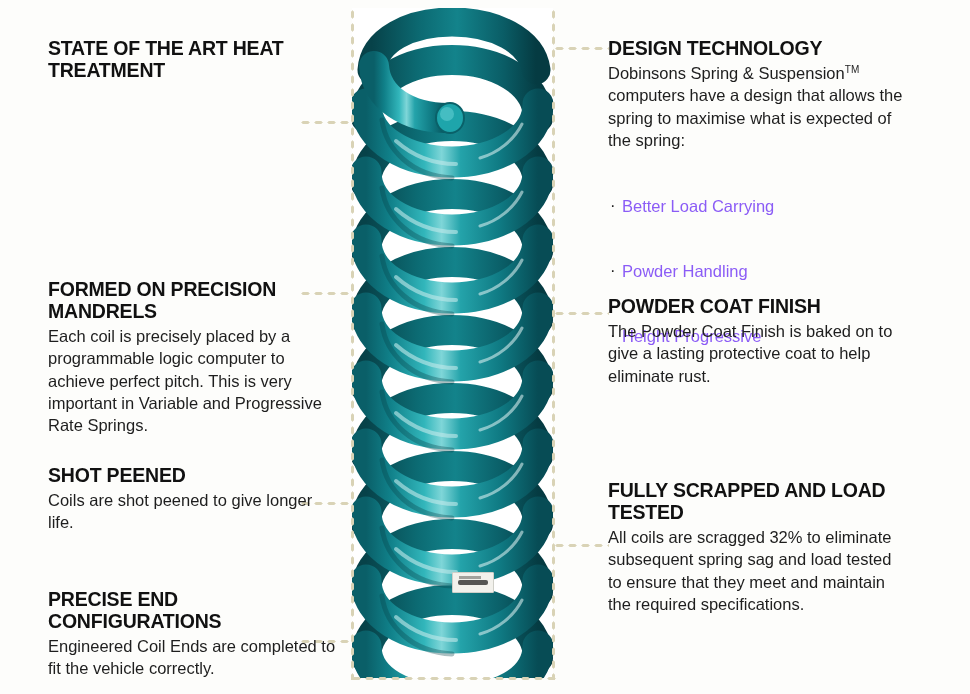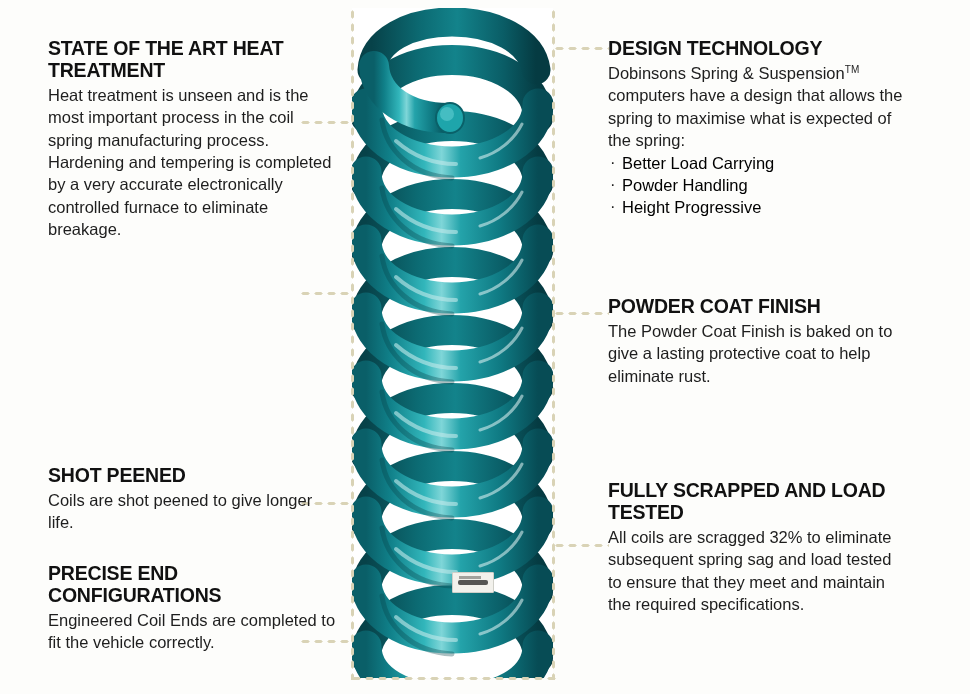--- a/index.html
+++ b/index.html
@@ -28,38 +28,39 @@
     margin:0;
     font-size:16.5px;
     line-height:1.36;
     color:#1e1e1e;
     font-weight:500;
   }
   .bullets{margin:0;padding:0;list-style:none;}
   .bullets li{
     font-size:16.5px;
     line-height:1.36;
-    color:#000000;
+    color:#8b5cf6;
     font-weight:500;
     padding-left:14px;
     position:relative;
+    margin-top:43px;
   }
   .bullets li::before{
     content:"\00B7";
     position:absolute;left:2px;top:-1px;
     font-size:16.5px;
     color:#1e1e1e;
   }
   sup.tm{font-size:10px;vertical-align:super;letter-spacing:0.3px;}
 
   
   #b-heat{left:48px;  top:38px;  width:290px;}
   #b-mandrel{left:48px; top:279px; width:290px;}
   #b-shot{left:48px;  top:465px; width:290px;}
-  #b-precise{left:48px; top:563px; width:290px;}
+  #b-precise{left:48px; top:589px; width:290px;}
 
   
   #b-design{left:608px; top:38px;  width:300px;}
   #b-powder{left:608px; top:296px; width:300px;}
   #b-scrap{left:608px; top:480px; width:300px;}
 
   
   .dots-v{
     position:absolute;
     width:5px;
@@ -233,23 +234,26 @@
   <div class="dots-h" id="conn-l1"></div>
   <div class="dots-h" id="conn-l2"></div>
   <div class="dots-h" id="conn-l3"></div>
   <div class="dots-h" id="conn-l4"></div>
   <div class="dots-h" id="conn-r1"></div>
   <div class="dots-h" id="conn-r2"></div>
   <div class="dots-h" id="conn-r3"></div>
 
   <div class="block" id="b-heat">
     <h3>STATE OF THE ART HEAT TREATMENT</h3>
-    <p>Heat treatment is unseen and is the most important process in the coil spring manufacturing process.  Hardening and tempering is completed by a very accurate electronically controlled furnace to eliminate breakage.</p>
-  </div>
-
+  </div>
+
+  <div class="block" id="b-mandrel">
+    <h3>FORMED ON PRECISION MANDRELS</h3>
+    <p>Each coil is precisely placed by a programmable logic computer to achieve perfect pitch.  This is very important in Variable and Progressive Rate Springs.</p>
+  </div>
 
   <div class="block" id="b-shot">
     <h3>SHOT PEENED</h3>
     <p>Coils are shot peened to give longer life.</p>
   </div>
 
   <div class="block" id="b-precise">
     <h3>PRECISE END CONFIGURATIONS</h3>
     <p>Engineered Coil Ends are completed to fit the vehicle correctly.</p>
   </div>

